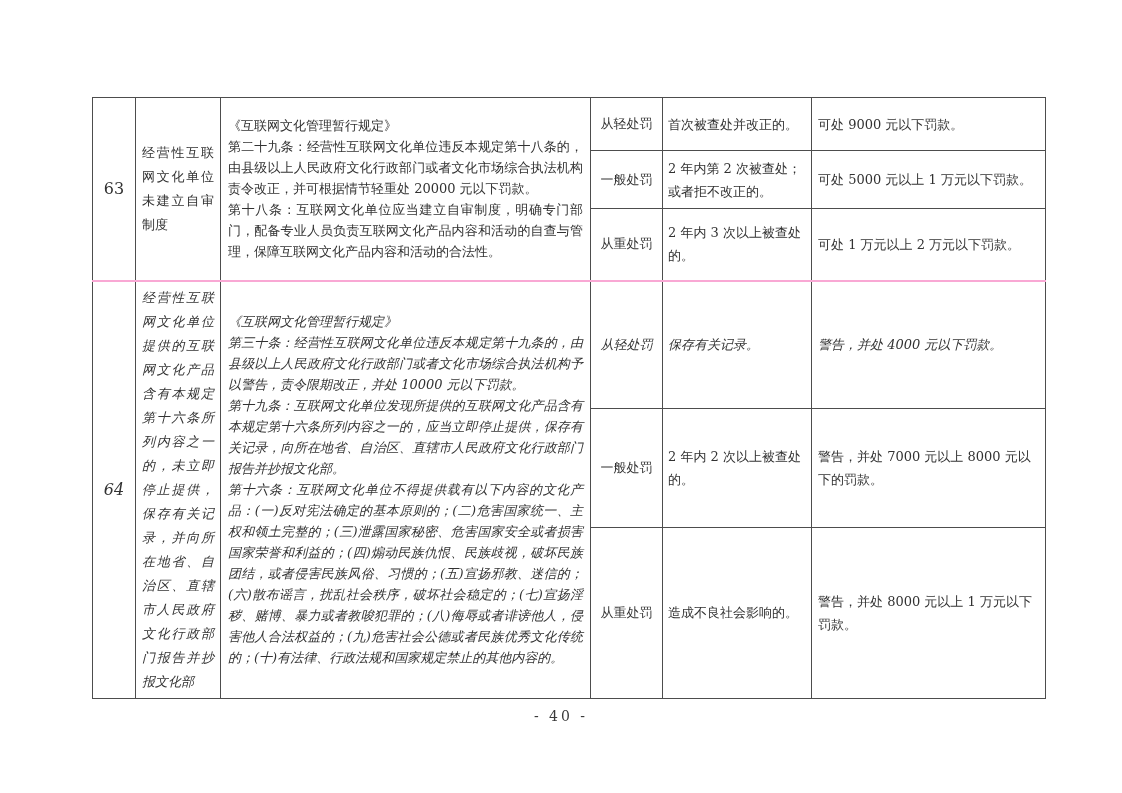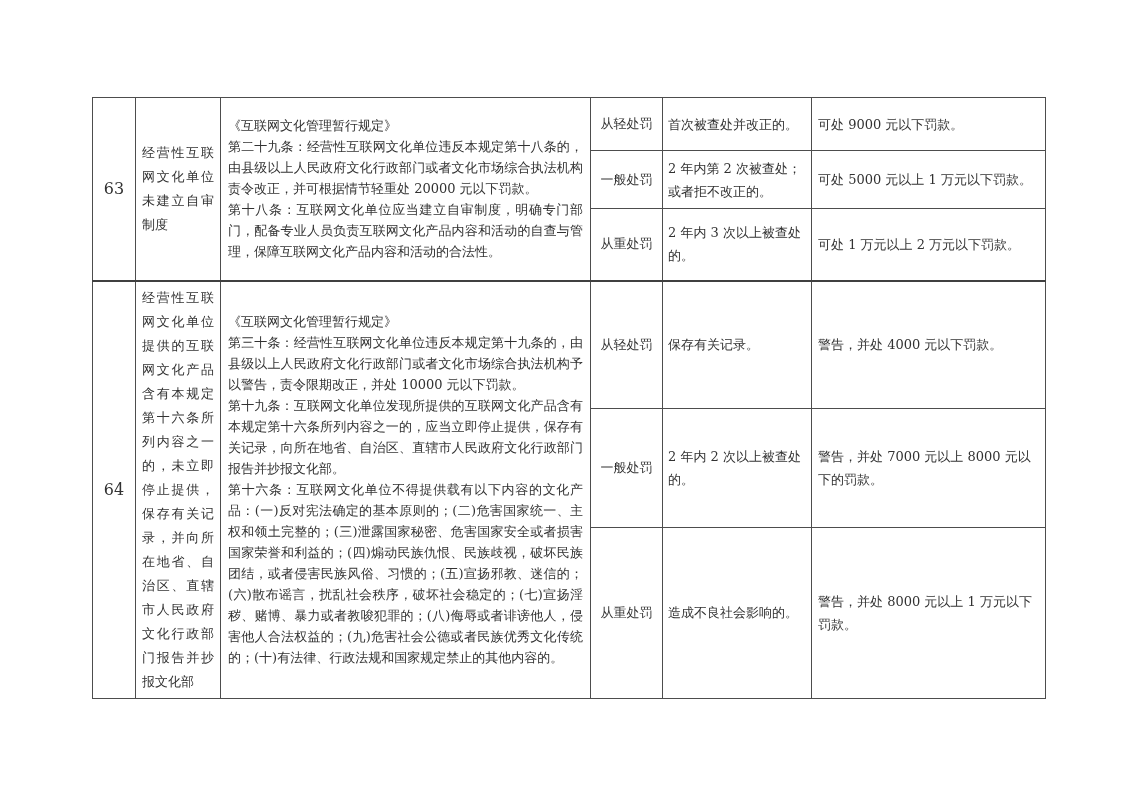--- a/index.html
+++ b/index.html
@@ -24,21 +24,22 @@
     border-collapse: collapse;
     table-layout: fixed;
     font-size: 13px;
   }
   table.penalty-table td {
     border: 1px solid #4d4d4d;
     vertical-align: middle;
     overflow: hidden;
   }
   tr.group-start td {
-    border-top: 2px solid #404040;
+    border-top: 2px solid #f9a8d4;
+    font-style: italic;
   }
   .cell-no {
     text-align: center;
     font-size: 16px;
   }
   .cell-violation {
     text-align: justify;
     padding: 4px 6px;
     line-height: 24px;
   }
@@ -128,14 +129,15 @@
       <td class="cell-fine">警告，并处 7000 元以上 8000 元以下的罚款。</td>
     </tr>
     <tr style="height:161px;">
       <td class="cell-level">从重处罚</td>
       <td class="cell-condition">造成不良社会影响的。</td>
       <td class="cell-fine">警告，并处 8000 元以上 1 万元以下罚款。</td>
     </tr>
   </tbody>
     </table>
 
+  <div class="page-number">- 40 -</div>
 
 </div>
 
 </body></html>

